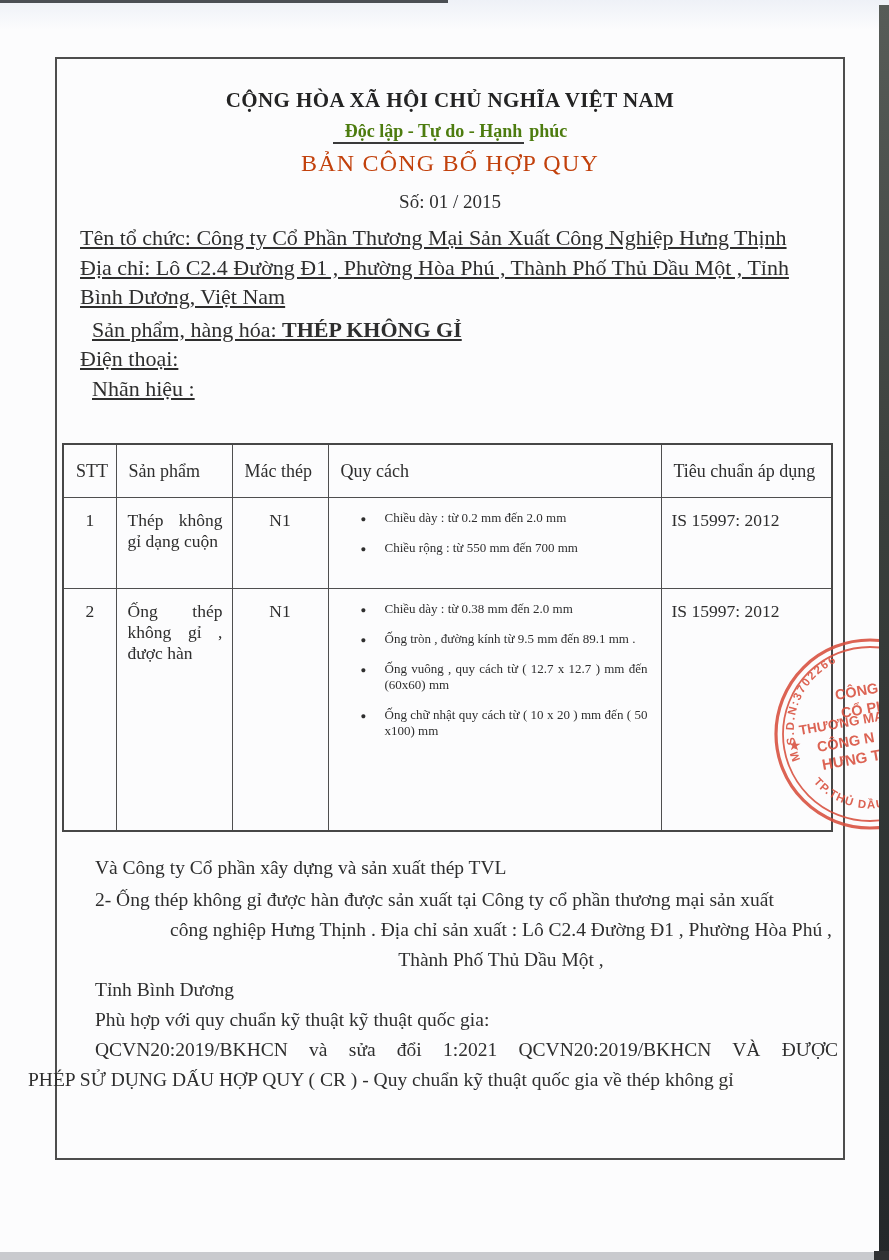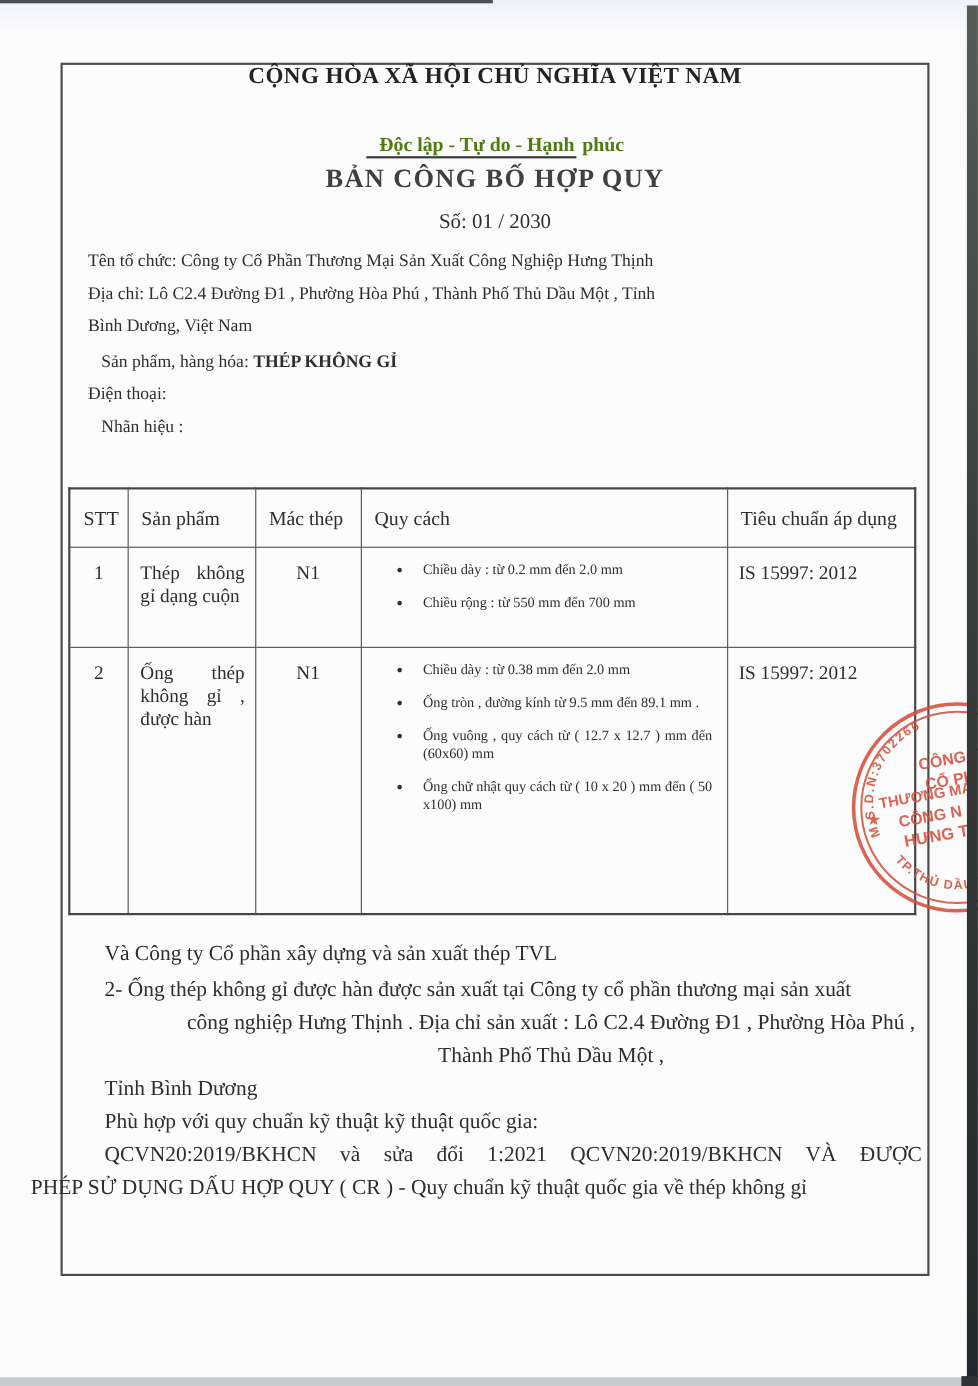--- a/index.html
+++ b/index.html
@@ -14,28 +14,28 @@
   .scan-top-line{position:absolute;top:0;left:0;width:448px;height:3px;background:#2e3237;opacity:.85;}
   .scan-right-band{position:absolute;top:5px;right:0;bottom:0;width:10px;
     background:linear-gradient(180deg,#575c58 0%,#3a3f3c 40%,#24282a 100%);}
   .scan-bottom-bar{position:absolute;left:0;bottom:0;width:889px;height:8px;background:#c9cace;}
   .scan-bottom-square{position:absolute;right:0;bottom:0;width:15px;height:9px;background:#303234;}
 
   .frame{position:absolute;left:55px;top:57px;width:786px;height:1099px;
     border:2px solid #4d4d4d;background:transparent;}
 
   .center-line{position:absolute;left:55px;width:790px;text-align:center;}
-  .nat-title{top:56px;font-size:21px;font-weight:bold;letter-spacing:.4px;color:#232323;}
+  .nat-title{top:88px;font-size:21px;font-weight:bold;letter-spacing:.4px;color:#232323;}
   .motto{top:100px;font-size:18px;font-weight:bold;color:#4d7c0f;margin-top:21px;}
   .motto .u{border-bottom:2px solid #3a3a3a;padding:0 2px 1px 12px;}
   .motto .tail{padding-left:5px;}
-  .doc-title{top:150px;font-size:24px;font-weight:bold;letter-spacing:1.2px;color:#404040;}
+  .doc-title{top:150px;font-size:24px;font-weight:normal;letter-spacing:1.2px;color:#c2410c;}
   .doc-no{top:191px;font-size:19px;}
 
-  .info{position:absolute;left:80px;top:223px;width:745px;font-size:16px;line-height:29.5px;}
+  .info{position:absolute;left:80px;top:223px;width:745px;font-size:22px;line-height:29.5px;text-decoration:underline;}
   .info .nw{white-space:nowrap;}
   .info .indent{padding-left:12px;}
   .info .gap{margin-top:3px;}
   .bold{font-weight:bold;}
 
   table.spec{position:absolute;left:62px;top:443px;width:769px;border-collapse:collapse;
     border:2px solid #474747;font-size:17.5px;table-layout:fixed;}
   table.spec th,table.spec td{border:1.5px solid #4f4f4f;vertical-align:top;}
   table.spec th{height:44px;vertical-align:middle;font-weight:normal;text-align:left;padding:4px 8px 4px 12px;font-size:18px;}
   th.h-stt,td.c-stt{text-align:center;}
@@ -65,21 +65,21 @@
 <body>
 
 <div class="top-tint"></div>
 <div class="scan-top-line"></div>
 
 <div class="frame"></div>
 
 <div class="center-line nat-title">CỘNG HÒA XÃ HỘI CHỦ NGHĨA VIỆT NAM</div>
 <div class="center-line motto"><span class="u">Độc lập - Tự do - Hạnh</span><span class="tail">phúc</span></div>
 <div class="center-line doc-title">BẢN CÔNG BỐ HỢP QUY</div>
-<div class="center-line doc-no">Số: 01 / 2030</div>
+<div class="center-line doc-no">Số: 01 / 2015</div>
 
 <div class="info">
   <div class="nw">Tên tổ chức: Công ty Cổ Phần Thương Mại Sản Xuất Công Nghiệp Hưng Thịnh</div>
   <div class="nw">Địa chỉ: Lô C2.4 Đường Đ1 , Phường Hòa Phú , Thành Phố Thủ Dầu Một , Tỉnh</div>
   <div class="nw">Bình Dương, Việt Nam</div>
   <div class="nw indent gap"><span>Sản phẩm, hàng hóa: </span><span class="bold">THÉP KHÔNG GỈ</span></div>
   <div class="nw">Điện thoại:</div>
   <div class="nw indent">Nhãn hiệu :</div>
 </div>
 

